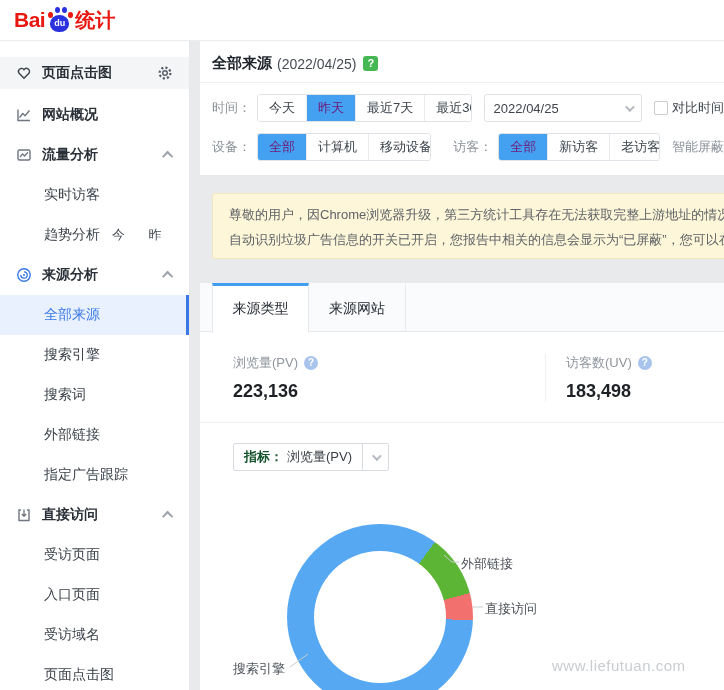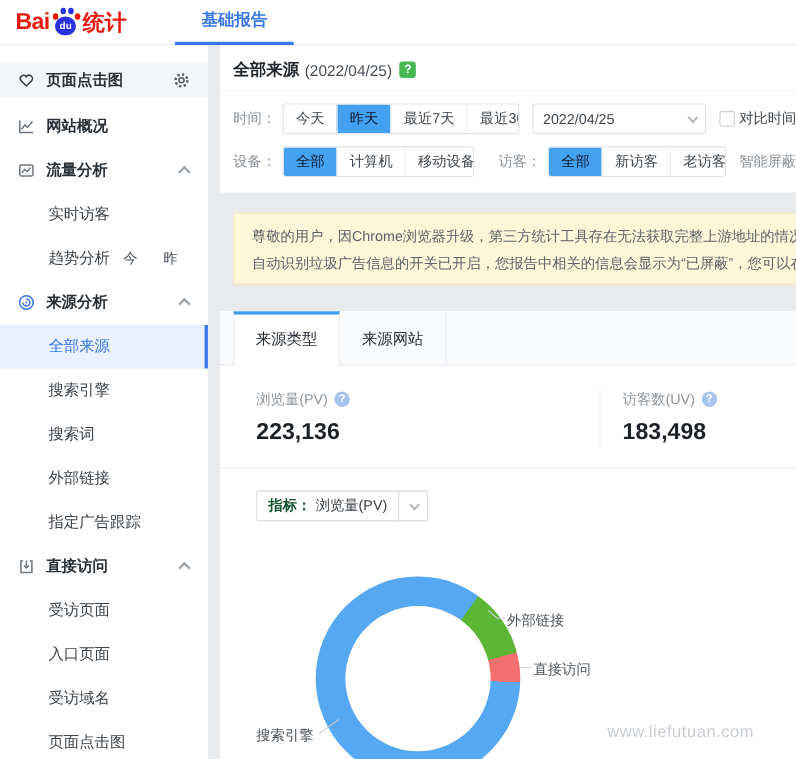--- a/index.html
+++ b/index.html
@@ -48,21 +48,21 @@
   .page-title { font-size:15px; font-weight:bold; color:#21262d; }
   .page-title-date { font-size:14px; color:#474d55; margin-left:5px; font-weight:normal; }
   .help-badge { margin-left:7px; width:15px; height:15px; border-radius:3px; background:#45b854;
     color:#fff; font-size:11px; font-weight:bold; text-align:center; line-height:15px; cursor:pointer; }
   .frow { display:flex; align-items:center; padding-left:12px; margin-top:11px; white-space:nowrap; }
   .flabel { font-size:13px; color:#8c929a; margin-right:6px; }
   .btn-group { display:inline-flex; border:1px solid #dfe2e6; border-radius:3px; overflow:hidden; height:28px; }
   .btn-group .seg { padding:0 11px; line-height:26px; font-size:13px; color:#3f454d; background:#fff;
     border-left:1px solid #e9ebee; cursor:pointer; }
   .btn-group .seg:first-child { border-left:none; }
-  .btn-group .seg.active { background:#44a1f1; color:#0f172a; }
+  .btn-group .seg.active { background:#44a1f1; color:#701a75; }
   .date-box { display:inline-flex; align-items:center; justify-content:space-between; width:178px;
     height:28px; border:1px solid #dfe2e6; border-radius:3px; padding:12px 9px; margin-left:12px;
     font-size:13px; color:#3f454d; cursor:pointer; }
   .chev-down { width:7px; height:7px; border-right:2px solid #b4bac0; border-bottom:2px solid #b4bac0;
     transform:rotate(45deg) translateY(-2px); }
   .cmp { display:inline-flex; align-items:center; margin-left:12px; cursor:pointer; }
   .checkbox { width:14px; height:14px; border:1px solid #c9cdd2; border-radius:2px; background:#fff; flex:none; }
   .cmp .lbl { font-size:13px; color:#3f454d; margin-left:4px; }
   .smart { font-size:13px; color:#8c929a; margin-left:12px; }
   .gap24 { width:24px; }
@@ -78,21 +78,21 @@
   .tab { width:97px; height:49px; text-align:center; line-height:44px; font-size:14px; color:#262b33;
     border-right:1px solid #e6e8eb; border-top:3px solid transparent; cursor:pointer; }
   .tab.active { background:#fff; border-top:3px solid #409df0; border-left:1px solid #e6e8eb;
     margin-bottom:-1px; height:50px; }
   .metrics { display:flex; padding:22px 0 20px 33px; border-bottom:1px solid #edeff1; }
   .mcol { width:312px; }
   .mcol + .mcol { width:auto; padding-left:20px; border-left:1px solid #edeff1; }
   .mlabel { display:flex; align-items:center; font-size:13px; color:#8f959d; }
   .qicon { margin-left:6px; width:14px; height:14px; border-radius:50%; background:#a9c4ec; color:#fff;
     font-size:10px; font-weight:bold; text-align:center; line-height:14px; cursor:pointer; }
-  .mvalue { margin-top:9px; font-size:21px; font-weight:bold; color:#1d2126; }
+  .mvalue { margin-top:9px; font-size:18px; font-weight:bold; color:#1d2126; }
   .selector { margin:20px 0 0 33px; display:inline-flex; height:28px; border:1px solid #d8dbdf;
     border-radius:2px; cursor:pointer; }
   .sel-main { padding:0 10px; line-height:26px; font-size:13px; }
   .sel-label { color:#14532d;font-weight:bold; }
   .sel-value { color:#3b4046; margin-left:4px; }
   .sel-caret { width:26px; border-left:1px solid #d8dbdf; display:flex; align-items:center; justify-content:center; }
 
   
   .donut { position:absolute; left:87px; top:241px; width:186px; height:186px; border-radius:50%;
     background:#55a8f1; cursor:pointer; }
@@ -113,21 +113,20 @@
     <span class="logo-bai">Bai</span>
     <span class="paw">
       <span class="toe toe1"></span>
         <span class="toe toe2"></span>
         <span class="toe toe3"></span>
         <span class="toe toe4"></span>
       <span class="paw-pad">du</span>
     </span>
     <span class="logo-suffix">统计</span>
   </div>
-  <div class="nav-tab">基础报告</div>
 </div>
 
 <div class="sidebar">
   <div class="fav-row">
     <svg class="icon16" viewBox="0 0 16 16">
       <path d="M8 13.2 L3.1 8.3 A2.9 2.9 0 1 1 8 4.7 A2.9 2.9 0 1 1 12.9 8.3 Z" fill="none" stroke="#3c424b" stroke-width="1.4"></path>
     </svg>
     <span class="lbl">页面点击图</span>
     <span class="gear">
       <svg class="icon16" viewBox="0 0 16 16">

